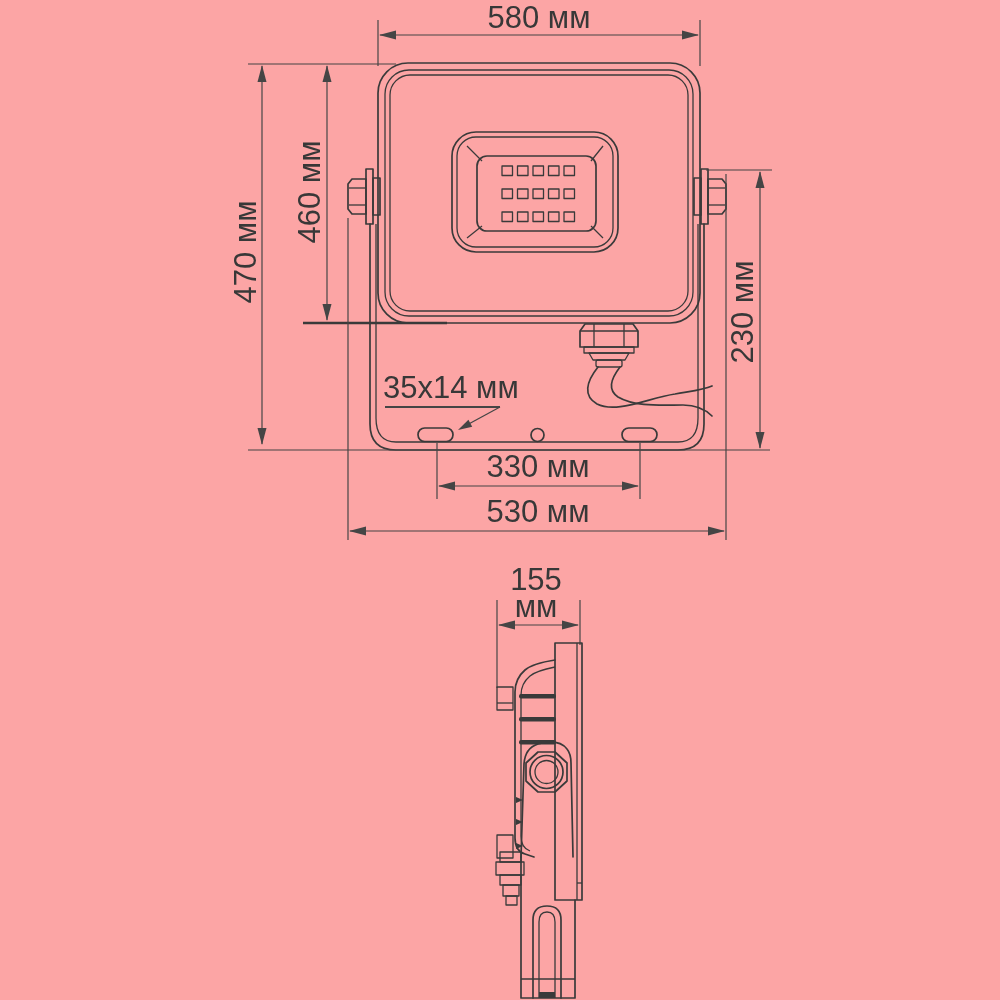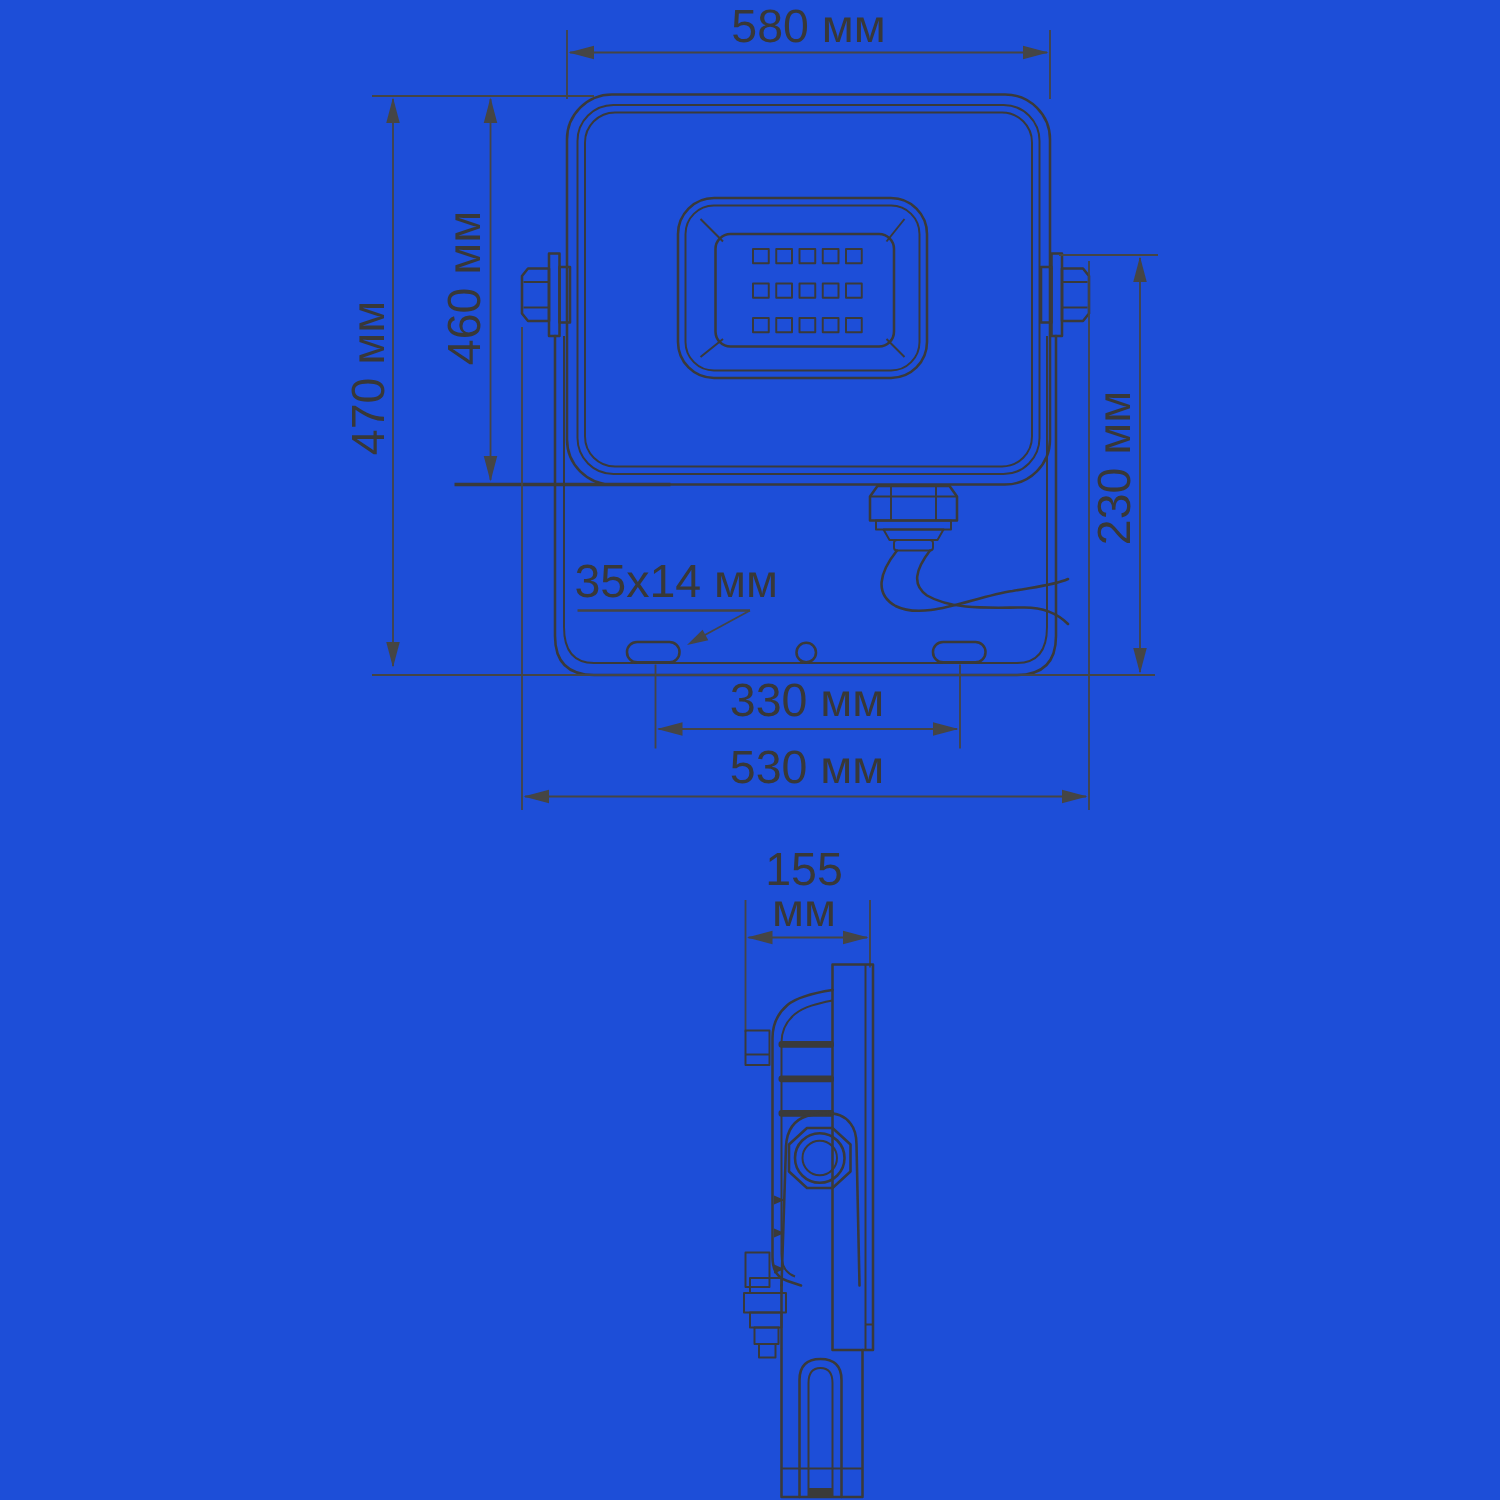--- a/index.html
+++ b/index.html
@@ -1,19 +1,19 @@
 <!DOCTYPE html>
 <html><head>
 <meta charset="utf-8">
 <style>
   html,body { margin:0; padding:0; background:#ffffff; }
   .canvas {
     position:relative;
     width:1000px; height:1000px;
-    background:#1d4ed8;
+    background:#fca5a5;
     font-family:"Liberation Sans", "DejaVu Sans", sans-serif;
   }
   svg { position:absolute; left:0; top:0; }
   .outline   { fill:none; stroke:#3a3a3a; stroke-width:1.7; stroke-linejoin:round; stroke-linecap:round; }
   .outline-thin { fill:none; stroke:#3a3a3a; stroke-width:1.3; stroke-linejoin:round; }
   .dimline   { fill:none; stroke:#454545; stroke-width:1.2; }
   .dimthick  { fill:none; stroke:#3a3a3a; stroke-width:2.4; }
   .arrow     { fill:#454545; stroke:none; }
   .fin       { fill:#3a3a3a; stroke:none; }
   .dimtext   { fill:#383838; font-size:31px; }

